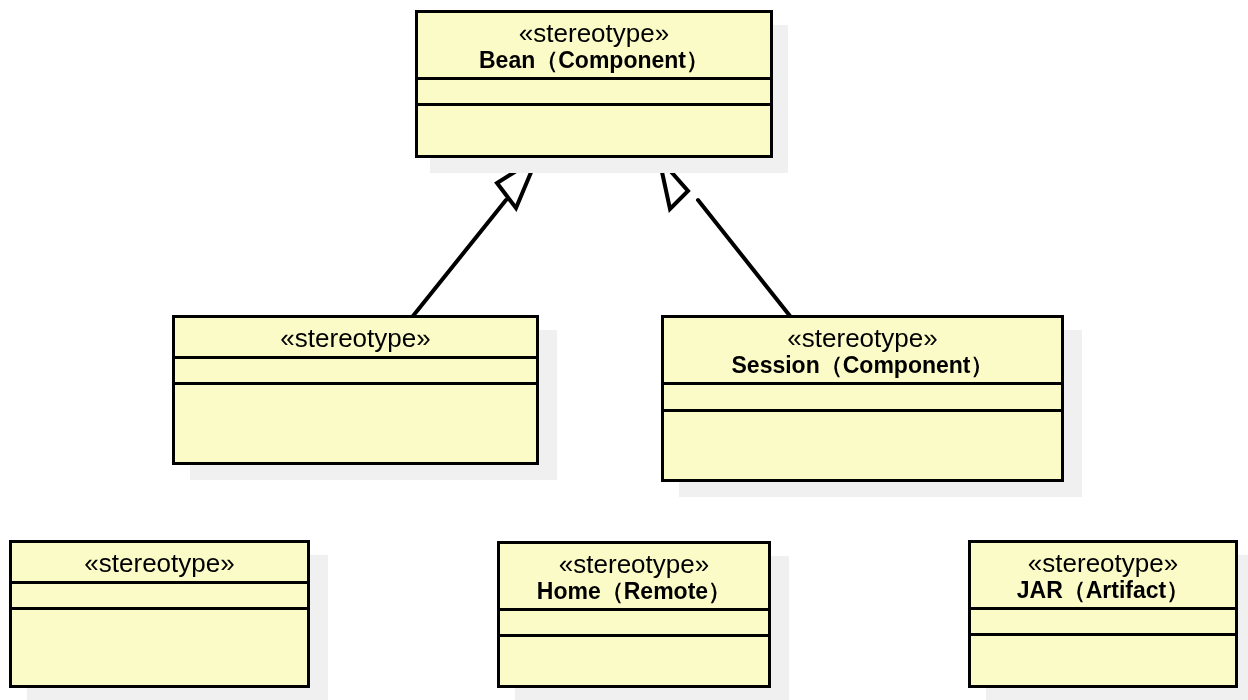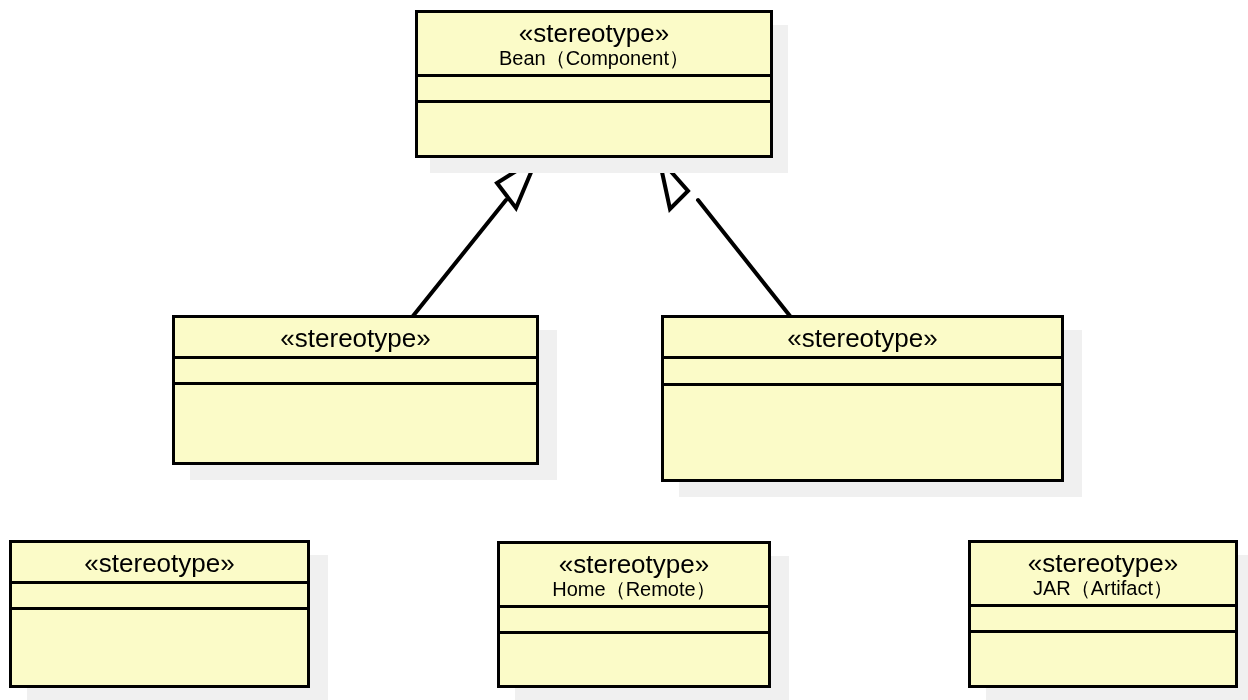--- a/index.html
+++ b/index.html
@@ -47,22 +47,22 @@
   }
   .stereotype-label {
     display: block;
     font-size: 26px;
     font-weight: normal;
     line-height: 1.08;
     letter-spacing: 0px;
   }
   .node-name {
     display: block;
-    font-size: 20px;
-    font-weight: normal;
+    font-size: 23px;
+    font-weight: bold;
     line-height: 1.14;
     letter-spacing: 0px;
   }
   .node-compartment {
     box-sizing: border-box;
     width: 100%;
     border-top: 3px solid #000000;
     background: #fbfbc8;
   }
 </style>
@@ -100,20 +100,21 @@
       <span class="stereotype-label">«stereotype»</span>
     </div>
     <div class="node-compartment" style="height:26px;"></div>
     <div class="node-compartment" style="height:25px;"></div>
   </div>
 
   <div class="uml-shadow" style="left:679px; top:330px; width:403px; height:167px;"></div>
   <div class="uml-node" style="left:661px; top:315px; width:403px; height:167px;">
     <div class="node-header">
       <span class="stereotype-label">«stereotype»</span>
+      <span class="node-name">Session（Component）</span>
     </div>
     <div class="node-compartment" style="height:27px;"></div>
     <div class="node-compartment" style="height:41px;"></div>
   </div>
 
   <div class="uml-shadow" style="left:27px; top:555px; width:301px; height:148px;"></div>
   <div class="uml-node" style="left:9px; top:540px; width:301px; height:148px;">
     <div class="node-header">
       <span class="stereotype-label">«stereotype»</span>
     </div>

